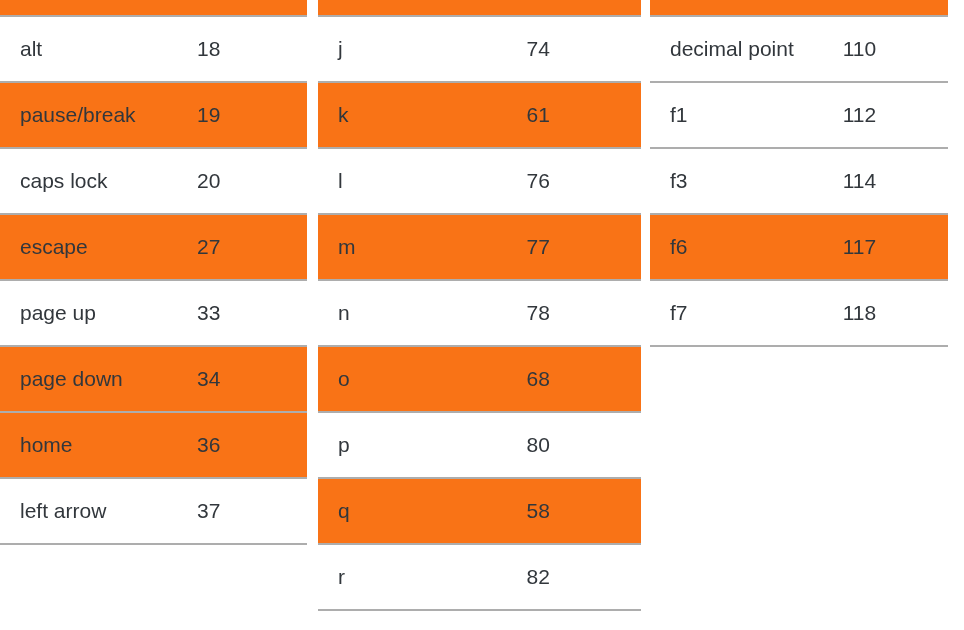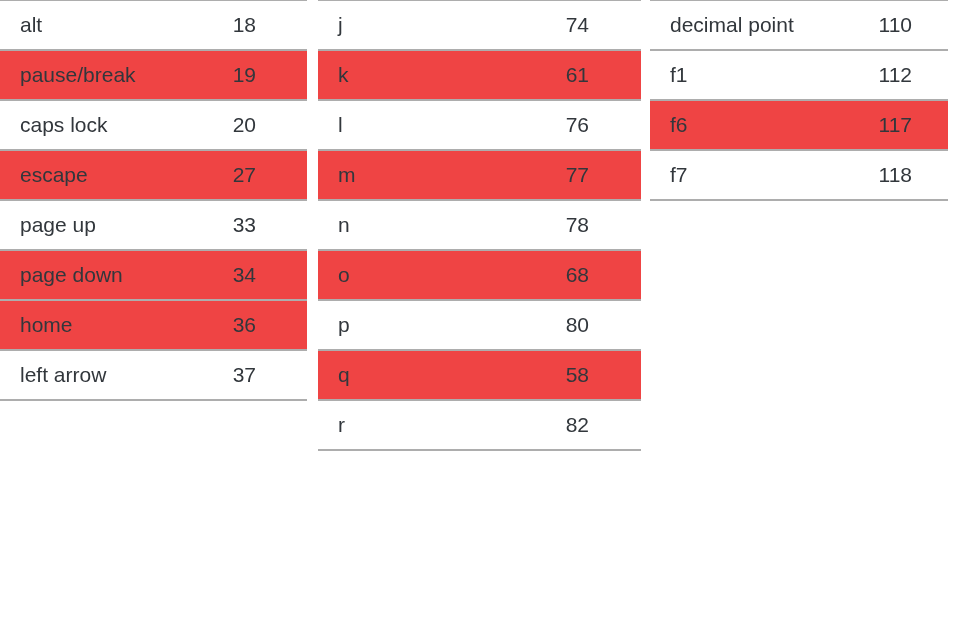--- a/index.html
+++ b/index.html
@@ -39,49 +39,49 @@
     font-size: 21px;
     line-height: 1.2;
   }
 
   
   .keycode-table.col-1 { width: 307px; margin-right: 11px; }
   .keycode-table.col-2 { width: 323px; margin-right: 9px; }
   .keycode-table.col-3 { width: 298px; }
 
   .keycode-table tr {
-    height: 50px;
+    height: 66px;
   }
 
   .keycode-table td {
     border-top: 2px solid #adadad;
     border-bottom: 2px solid #adadad;
     padding: 0 0 0 20px;
     vertical-align: middle;
     white-space: nowrap;
     overflow: hidden;
   }
 
   .keycode-table td.key-name {
     text-align: left;
   }
 
   .keycode-table td.key-code {
-    text-align: right;
+    text-align: center;
     padding-left: 8px;
   }
 
   
   .col-1 td.key-code { padding-right: 51px; }
   .col-2 td.key-code { padding-right: 52px; }
   .col-3 td.key-code { padding-right: 36px; }
 
   
   .keycode-table tr.row-shaded td {
-    background: #ef4444;
+    background: #f97316;
   }
   .keycode-table tr.row-plain td {
     background: #ffffff;
   }
 </style>
 </head>
 <body>
 
 <div id="keycode-viewport">
   <div id="keycode-columns">
@@ -179,20 +179,24 @@
             <td class="key-code">109</td>
           </tr>
           <tr class="row-plain">
             <td class="key-name">decimal point</td>
             <td class="key-code">110</td>
           </tr>
           <tr class="row-plain">
             <td class="key-name">f1</td>
             <td class="key-code">112</td>
           </tr>
+          <tr class="row-plain">
+            <td class="key-name">f3</td>
+            <td class="key-code">114</td>
+          </tr>
           <tr class="row-shaded">
             <td class="key-name">f6</td>
             <td class="key-code">117</td>
           </tr>
           <tr class="row-plain">
             <td class="key-name">f7</td>
             <td class="key-code">118</td>
           </tr>
         </tbody>
     </table>

